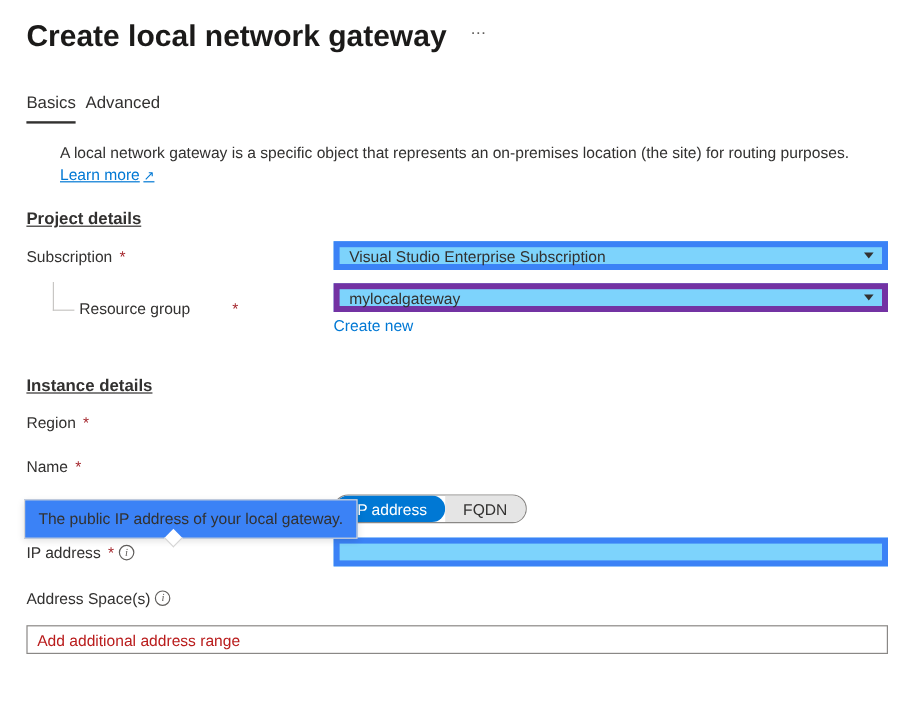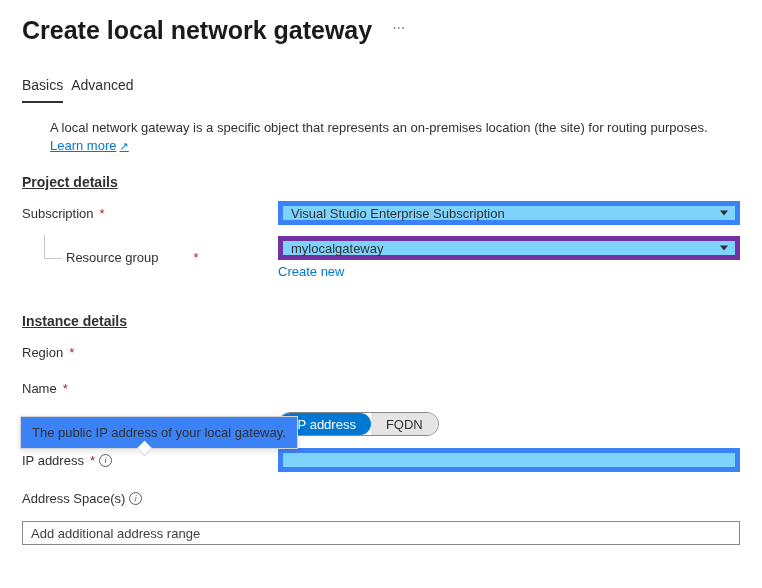--- a/index.html
+++ b/index.html
@@ -62,21 +62,21 @@
       font-size: 13px; color: #323130; white-space: nowrap;
       left: -14px; top: -8px; z-index: 5; margin-left: 12px;
     }
     .tooltip-arrow {
       position: absolute; width: 11px; height: 11px; background: #fff;
       border-right: 1px solid #d6d6d6; border-bottom: 1px solid #d6d6d6;
       transform: rotate(45deg); left: 118px; bottom: -6px;
     }
     .address-input {
       width: 100%; height: 24px; border: 1px solid #8a8886; padding: 0 8px;
-      font-size: 13px; color: #404040; display: flex; align-items: center;
+      font-size: 13px; color: #b91c1c; display: flex; align-items: center;
       margin-top: 6px;
     }
     .spacer { height: 18px; }
     .tooltip-row { position: relative; }
   </style>
 </head>
 <body>
 
 <div class="page-header">
   <h1 class="page-title">Create local network gateway</h1>

